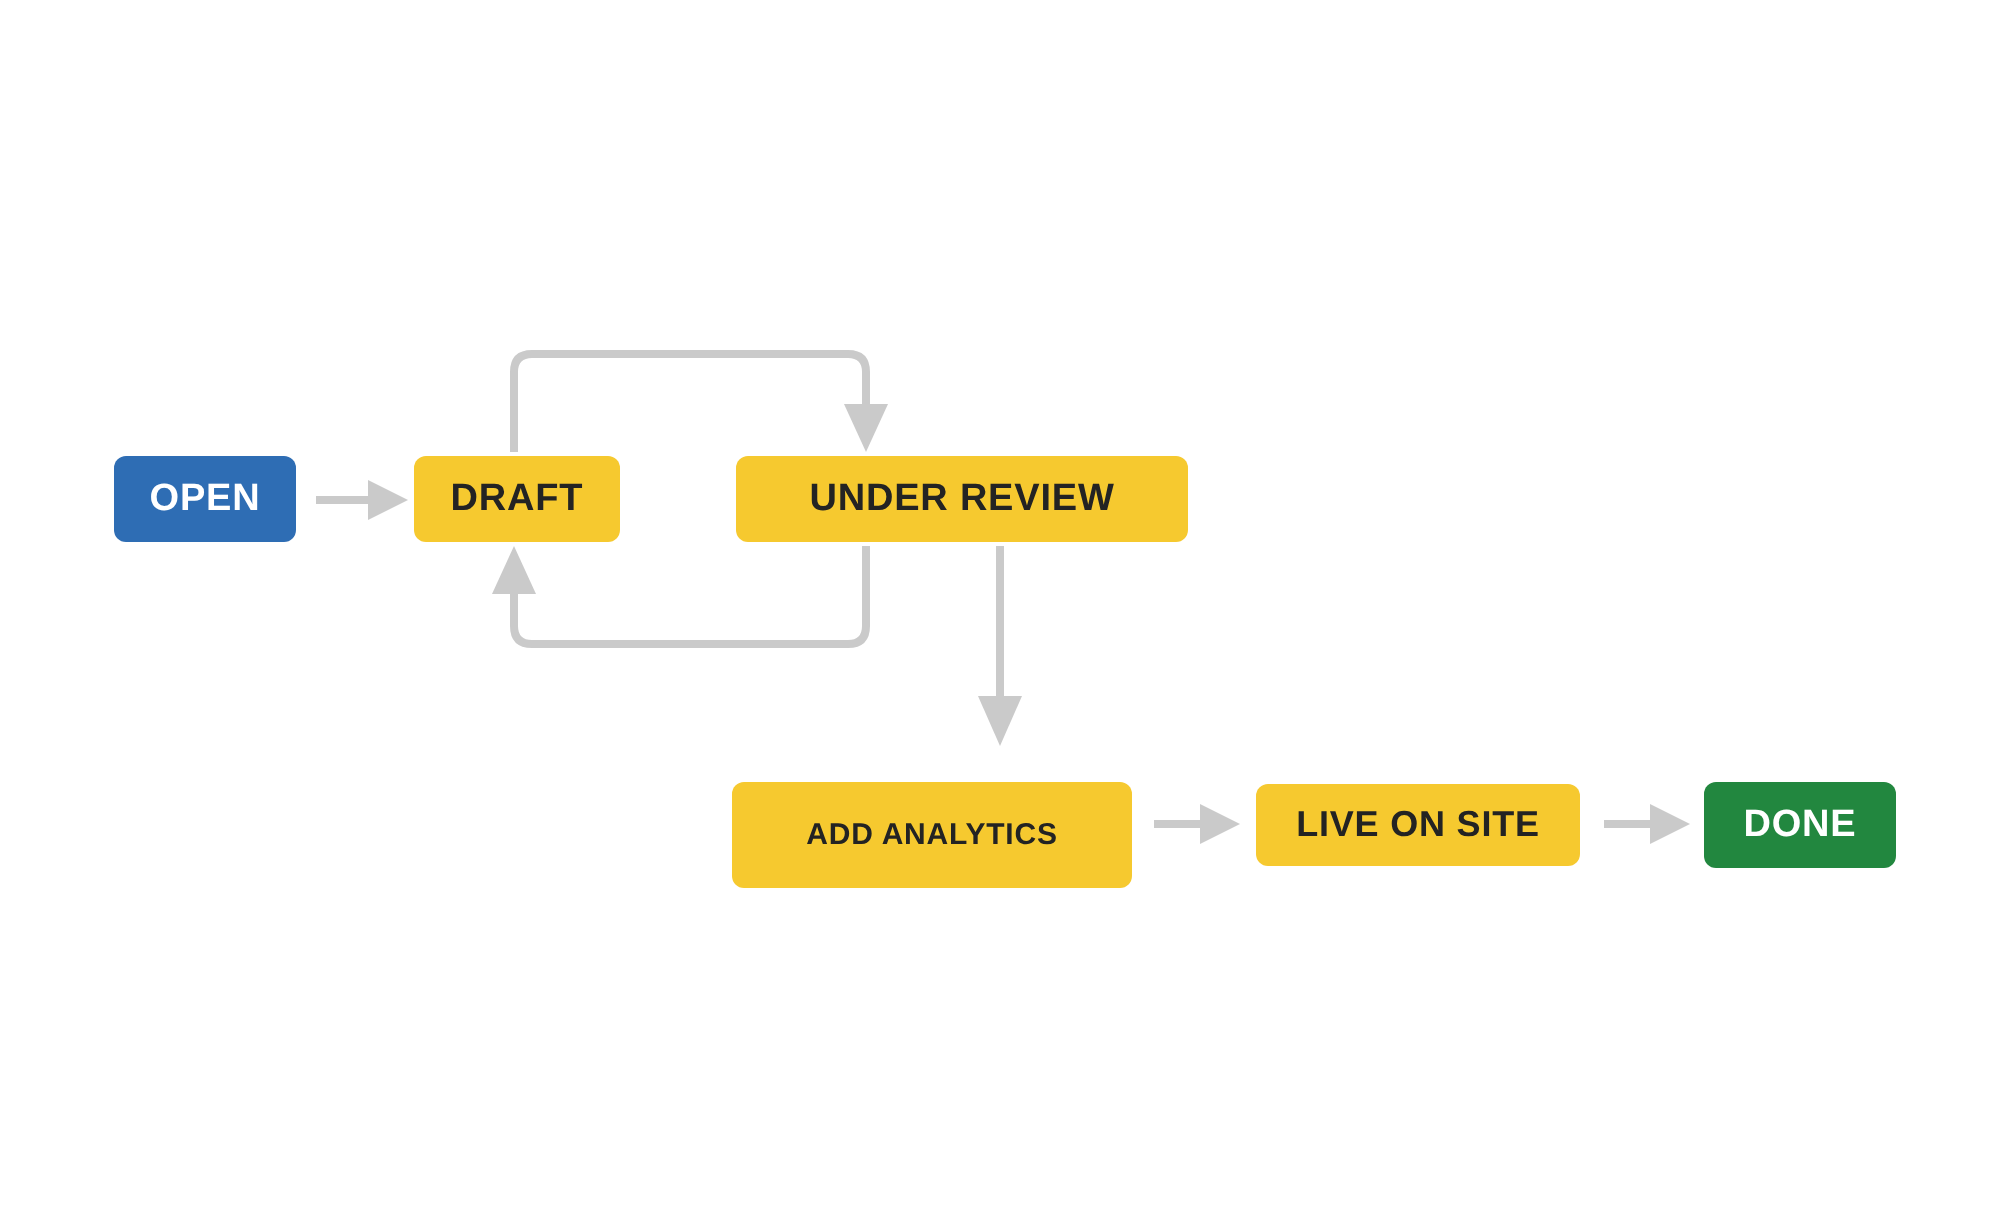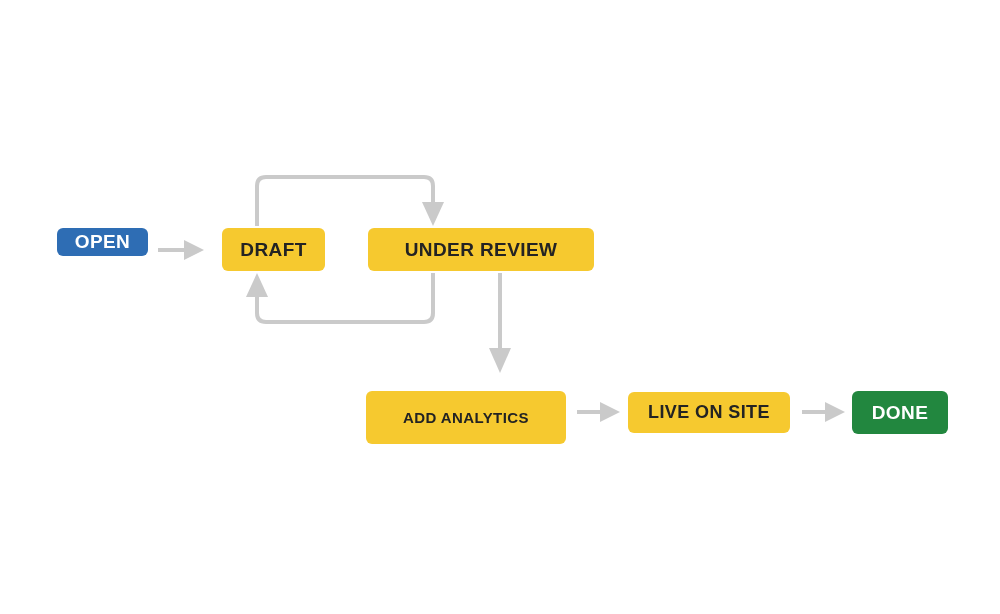--- a/index.html
+++ b/index.html
@@ -23,27 +23,27 @@
     align-items: center;
     justify-content: center;
     border-radius: 6px;
     box-sizing: border-box;
     font-weight: bold;
     letter-spacing: 0.4px;
     white-space: nowrap;
     user-select: none;
   }
   .node-open {
-    left: 57px;  top: 228px;  width: 91px;  height: 28px;
+    left: 57px;  top: 228px;  width: 91px;  height: 43px;
     background: #2E6DB4;
     color: #ffffff;
     font-size: 19px;
   }
   .node-draft {
-    left: 222px; top: 228px;  width: 103px; height: 43px;
+    left: 207px; top: 228px;  width: 103px; height: 43px;
     background: #F6C92F;
     color: #232323;
     font-size: 19px;
   }
   .node-review {
     left: 368px; top: 228px;  width: 226px; height: 43px;
     background: #F6C92F;
     color: #232323;
     font-size: 19px;
   }

